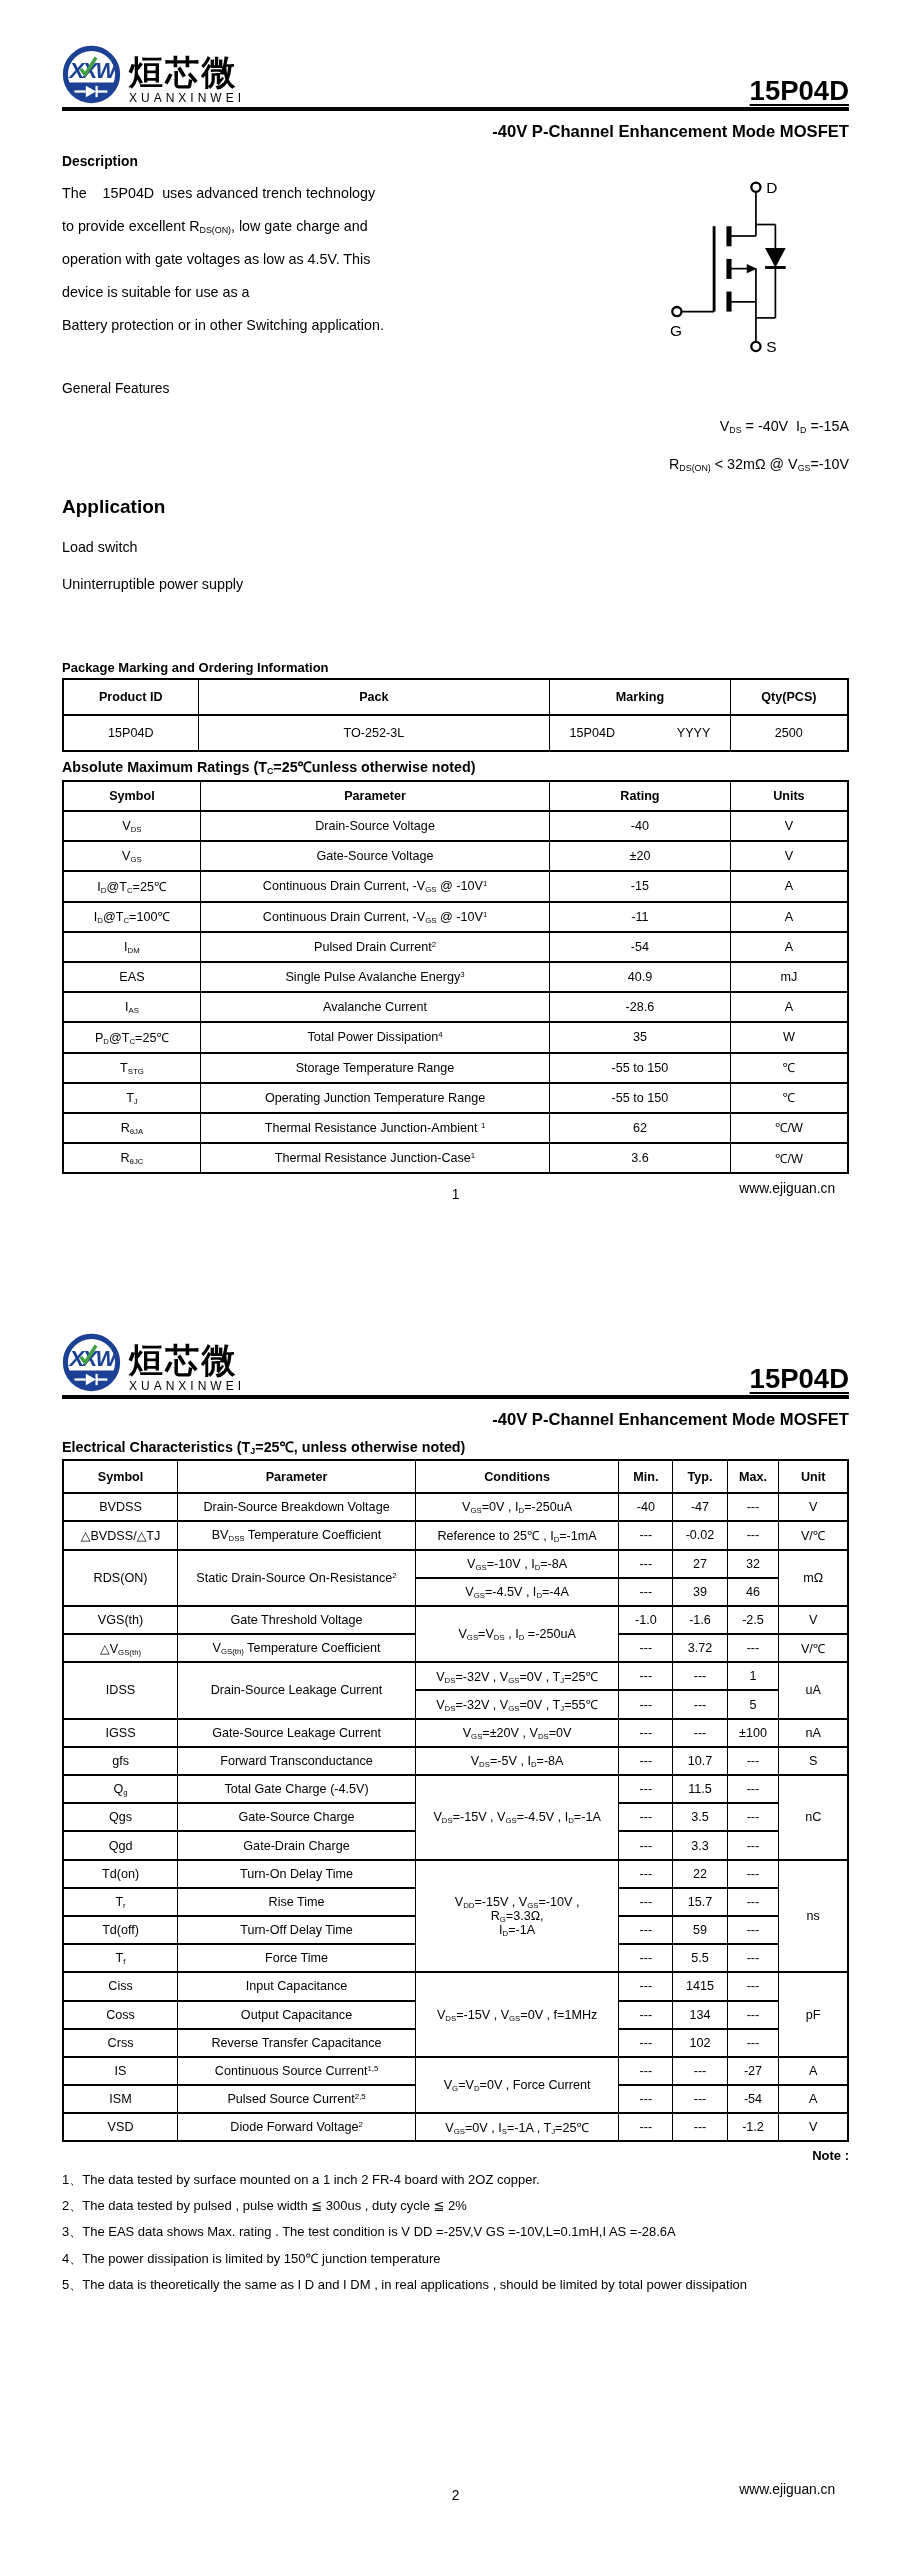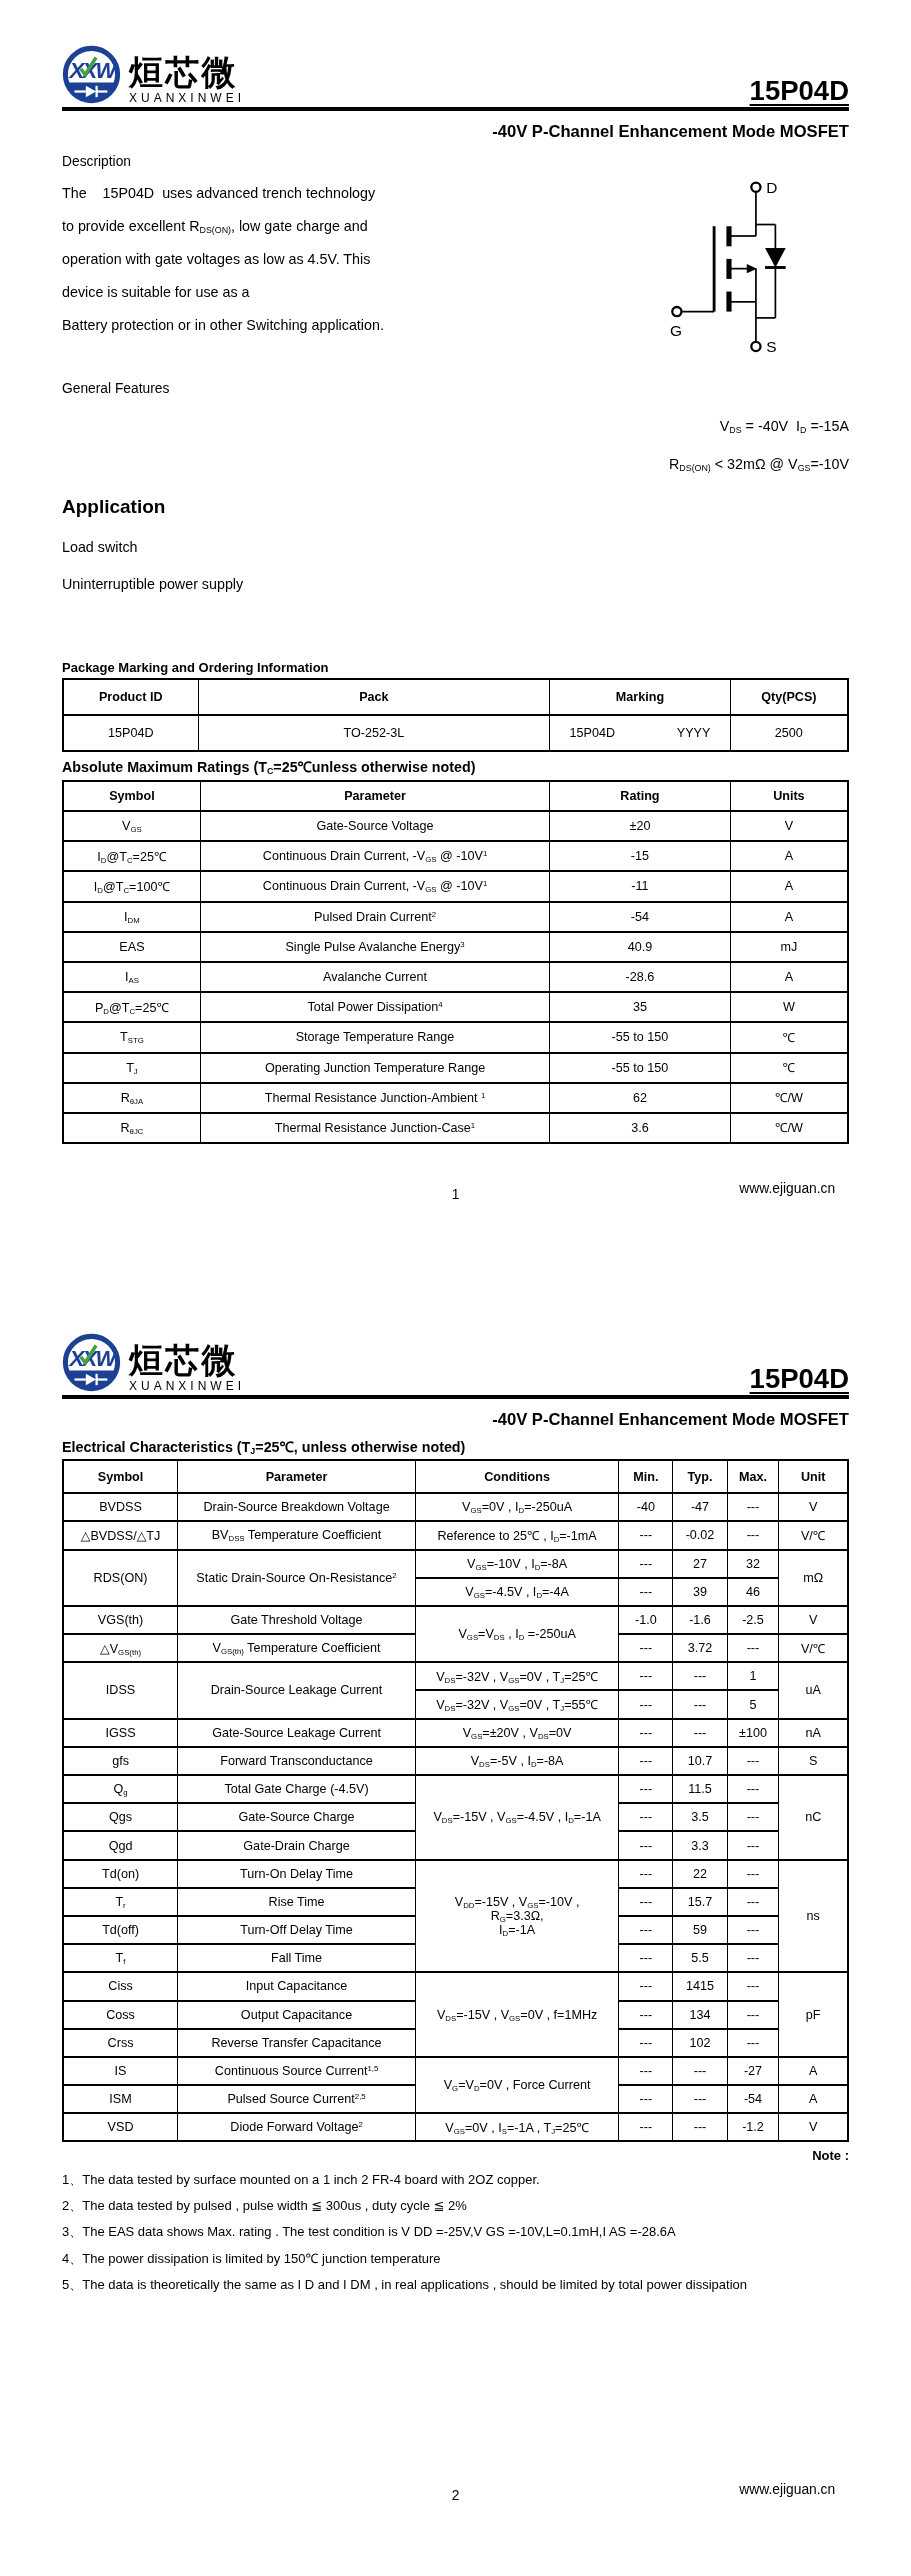--- a/index.html
+++ b/index.html
@@ -13,21 +13,21 @@
   .logo{display:flex;align-items:flex-end;gap:8px;}
   .logo-mark{width:59px;height:59px;flex:0 0 auto;}
   .logo-text{display:flex;flex-direction:column;line-height:1;}
   .logo-cn{font-size:34px;font-weight:bold;letter-spacing:2.3px;}
   .logo-en{font-size:12px;letter-spacing:4px;margin-top:3.4px;font-weight:400;}
   .partno{font-size:27.5px;font-weight:bold;text-decoration:underline;
           text-decoration-thickness:1.7px;text-underline-offset:4px;line-height:1;}
   .subtitle{text-align:right;font-size:16.6px;font-weight:bold;margin-top:10.3px;}
 
   
-  .h-desc{font-size:13.8px;font-weight:normal;margin-top:12.6px;}
+  .h-desc{font-size:13.8px;font-weight:bold;margin-top:12.6px;}
   .desc-row{display:flex;justify-content:space-between;margin-top:8px;}
   .desc-col{font-size:14.3px;line-height:33px;}
   .mosfet-box{width:172px;height:189px;margin-right:30px;flex:0 0 auto;}
   .h-feat{font-size:13.8px;font-weight:normal;margin-top:15px;}
   .feat-line{font-size:14.3px;margin-top:22px;text-align:right;}
   .h-app{font-size:19px;font-weight:bold;margin-top:24px;}
   .app-item{font-size:14.3px;margin-top:20.7px;}
   .h-pkg{font-size:13px;font-weight:bold;margin-top:68px;}
   .h-abs{font-size:14.3px;font-weight:bold;margin-top:5px;}
 
@@ -177,20 +177,26 @@
       <thead>
           <tr>
             <th>Symbol</th>
             <th>Parameter</th>
             <th>Rating</th>
             <th>Units</th>
           </tr>
         </thead>
       <tbody>
           <tr>
+            <td>V<sub>DS</sub></td>
+            <td>Drain-Source Voltage</td>
+            <td>-40</td>
+            <td>V</td>
+          </tr>
+          <tr>
             <td>V<sub>GS</sub></td>
             <td>Gate-Source Voltage</td>
             <td>±20</td>
             <td>V</td>
           </tr>
           <tr>
             <td>I<sub>D</sub>@T<sub>C</sub>=25℃</td>
             <td>Continuous Drain Current, -V<sub>GS</sub> @ -10V<sup>1</sup></td>
             <td>-15</td>
             <td>A</td>
@@ -430,21 +436,21 @@
           </tr>
           <tr>
             <td>Td(off)</td>
             <td>Turn-Off Delay Time</td>
             <td>---</td>
             <td>59</td>
             <td>---</td>
           </tr>
           <tr>
             <td>T<sub>f</sub></td>
-            <td>Fall Time</td>
+            <td>Force Time</td>
             <td>---</td>
             <td>5.5</td>
             <td>---</td>
           </tr>
           <tr>
             <td>Ciss</td>
             <td>Input Capacitance</td>
             <td rowspan="3">V<sub>DS</sub>=-15V , V<sub>GS</sub>=0V , f=1MHz</td>
             <td>---</td>
             <td>1415</td>

